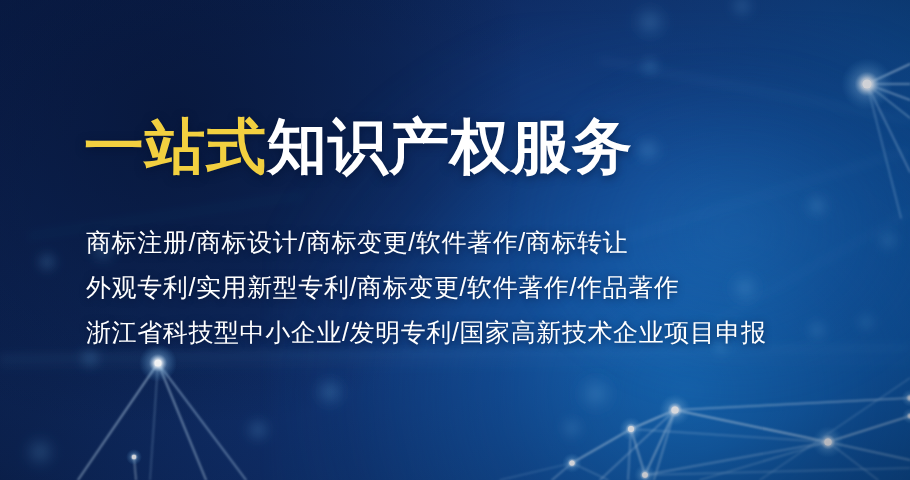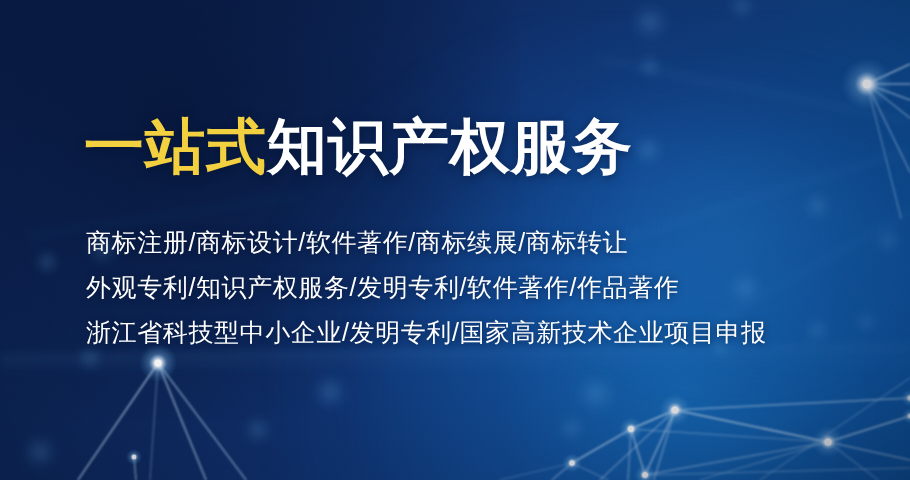--- a/index.html
+++ b/index.html
@@ -242,19 +242,19 @@
       <circle cx="910" cy="416" r="8" fill="url(#nodeGlow)"></circle>
     </g>
   </svg>
 
   <div class="bg-vignette"></div>
 
   <div class="text-block">
     <h1 class="headline"><span class="hl-accent">一站式</span><span class="hl-main">知识产权服务</span></h1>
 
     <ul class="sub-list">
-      <li>商标注册/商标设计/软件著作/商标续展/商标转让</li>
-      <li>外观专利/知识产权服务/发明专利/软件著作/作品著作</li>
+      <li>商标注册/商标设计/商标变更/软件著作/商标转让</li>
+      <li>外观专利/实用新型专利/商标变更/软件著作/作品著作</li>
       <li>浙江省科技型中小企业/发明专利/国家高新技术企业项目申报</li>
     </ul>
   </div>
 
 </div>
 
 </body></html>

